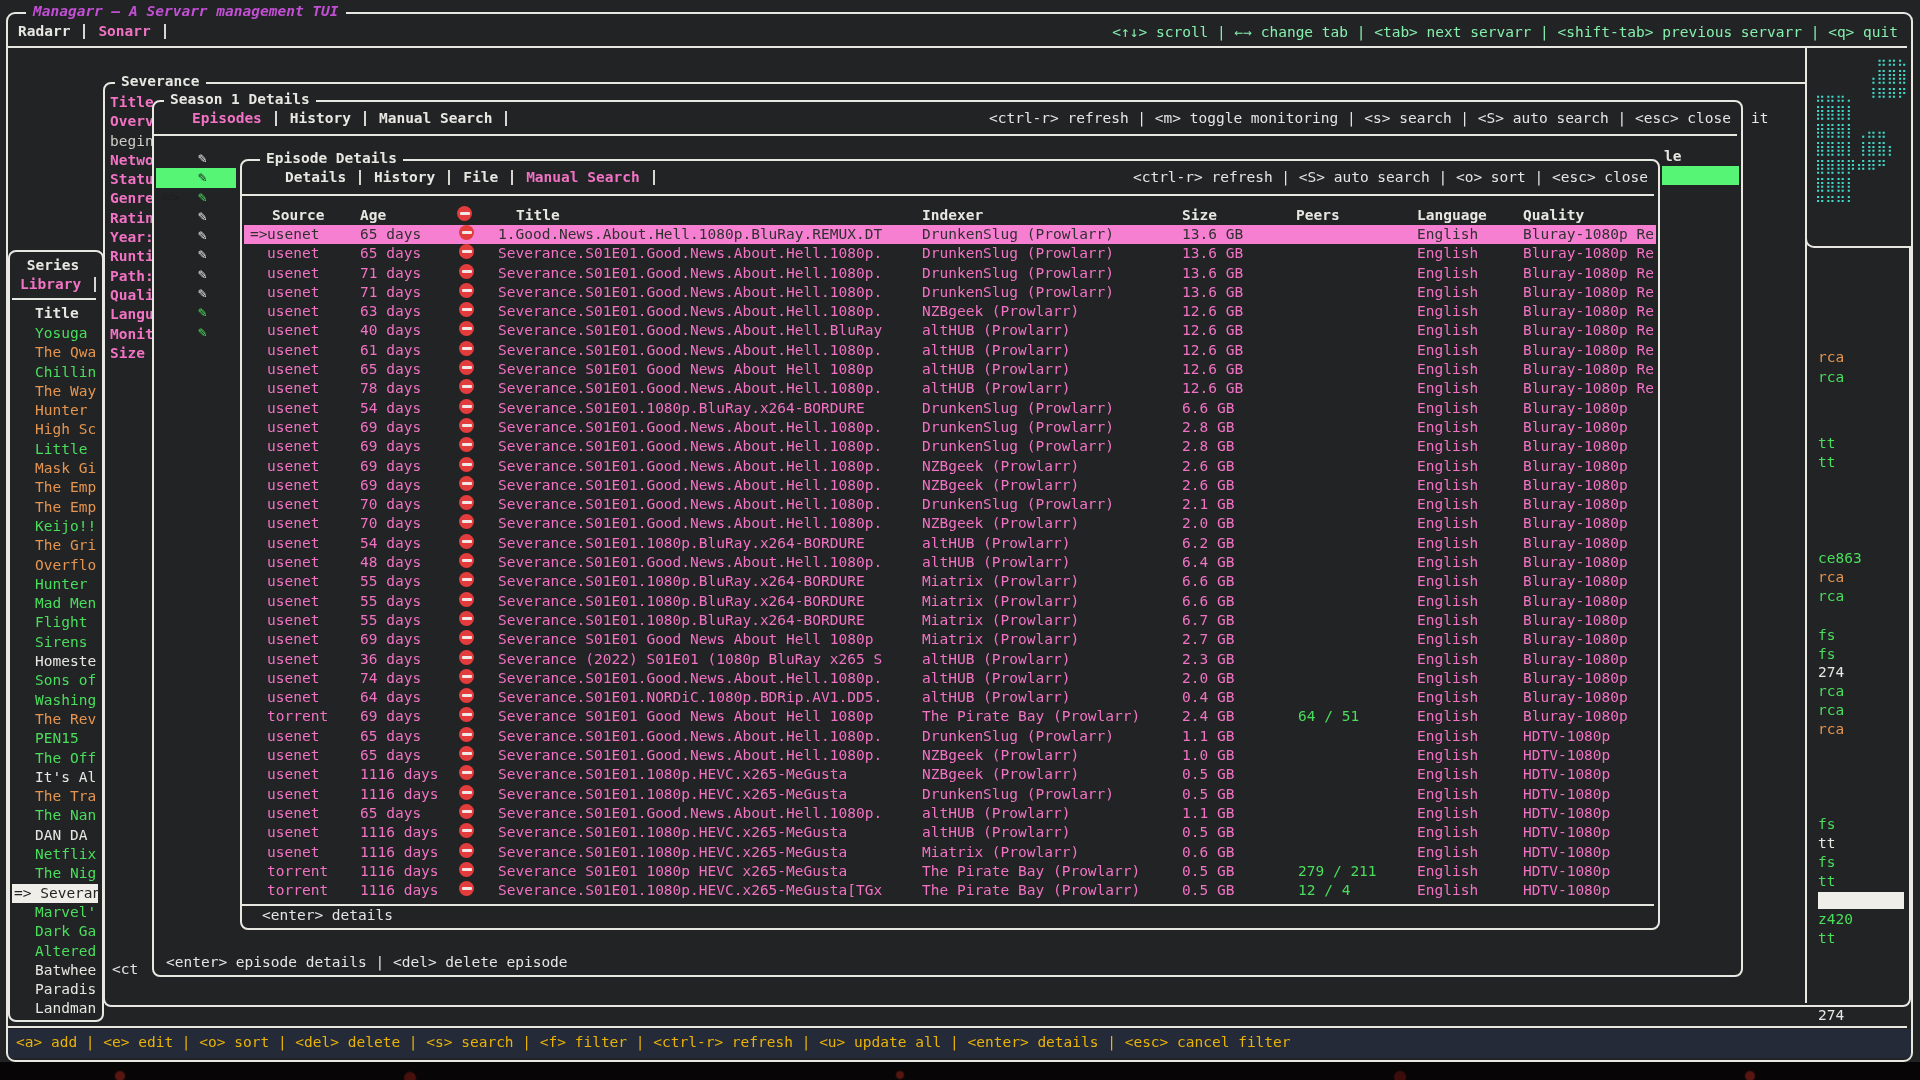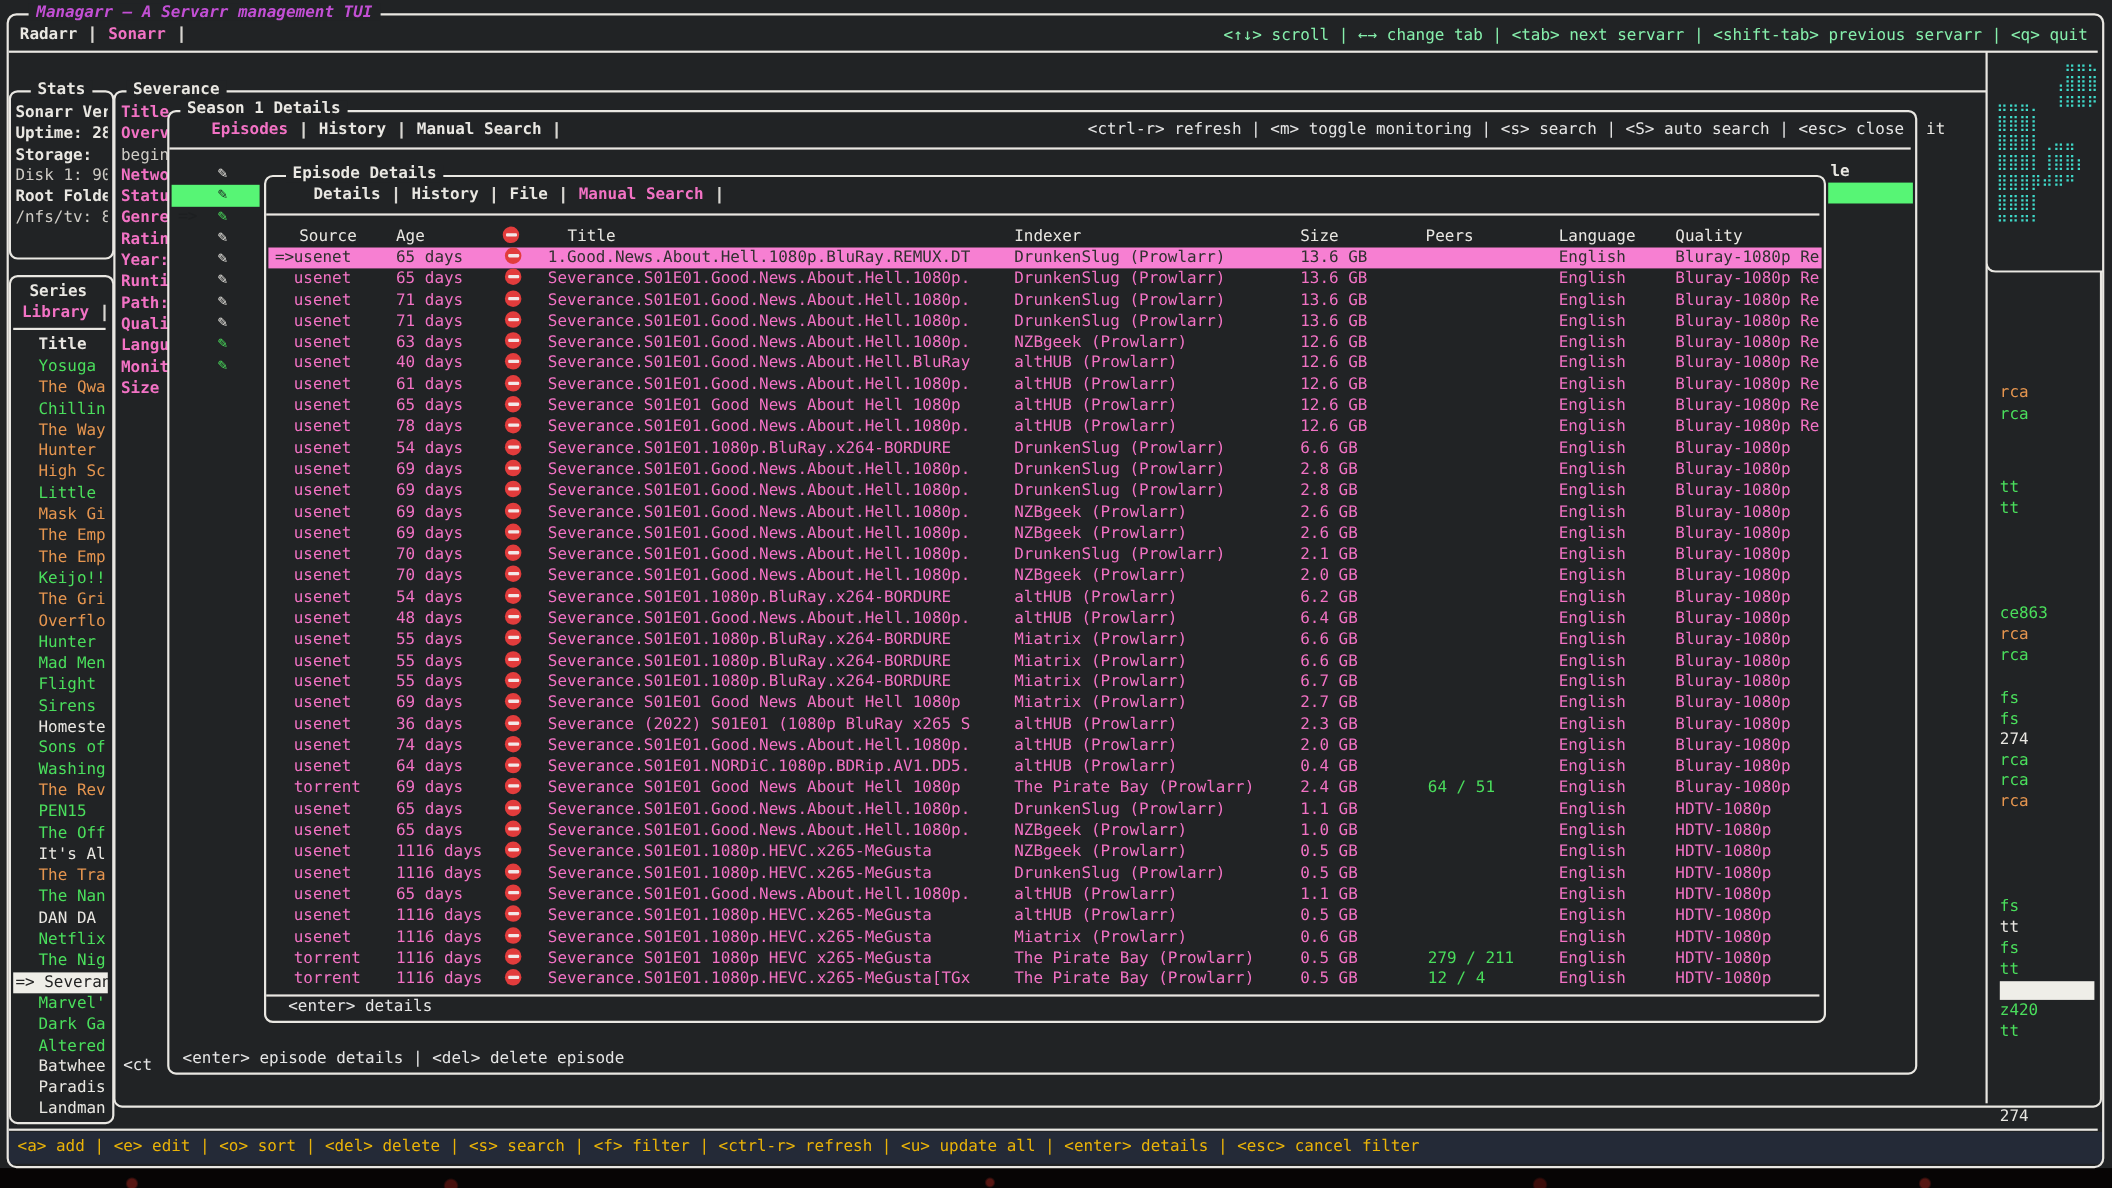--- a/index.html
+++ b/index.html
@@ -39,21 +39,21 @@
   .trow .c-prs{left:1054px;color:#4ade5c}.trow .c-lang{left:1173px}.trow .c-q{left:1279px}
   .trow.sel{background:#f77fd2}
   .trow.sel span{color:#303030}
   .noent{display:inline-block;width:15px;height:15px;border-radius:50%;background:#e23c3c;
          position:absolute;left:215px;top:2px}
   .noent::after{content:"";position:absolute;left:2.5px;top:6px;width:10px;height:3px;
                 background:#f2e7e7;border-radius:1px}
   .hnoent{position:absolute;left:213px;top:2px;width:15px;height:15px;border-radius:50%;background:#e23c3c}
   .hnoent::after{content:"";position:absolute;left:2.5px;top:6px;width:10px;height:3px;
                  background:#f2e7e7;border-radius:1px}
-  .thead{position:relative;height:19.3px;line-height:19.3px;font-weight:normal;white-space:pre}
+  .thead{position:relative;height:19.3px;line-height:19.3px;font-weight:bold;white-space:pre}
   .thead span{position:absolute;top:0}
   .frag{position:absolute;left:0;white-space:pre}
   .frag.block{background:#efeee8;width:86px;height:17px}
   .poster{position:absolute;left:1805px;top:47px;width:106px;height:199px;background:#212325;
           border-left:2px solid #e9e7e2;border-bottom:2px solid #e9e7e2;
           border-bottom-left-radius:9px;z-index:2;overflow:hidden}
   .poster pre{margin:2px 0 0 8px;line-height:18px;font-size:14px;color:#3fd9c9;
               font-family:"DejaVu Sans Mono","Liberation Mono",monospace}
   .footband{position:absolute;left:8px;top:1029px;width:1903px;height:29px;background:#242a37}
   .foottext{position:absolute;left:16px;top:1034px;color:#eab308;white-space:pre}
@@ -126,32 +126,20 @@
         <div class="frag white" style="top: 835px;">tt</div>
         <div class="frag green" style="top: 854px;">fs</div>
         <div class="frag green" style="top: 873px;">tt</div>
         <div class="frag block" style="top: 892px;"></div>
         <div class="frag green" style="top: 911px;">z420</div>
         <div class="frag green" style="top: 930px;">tt</div>
         <div class="frag white" style="top: 1007px;">274</div>
       </div>
   </div>
 
-  <div class="panel" style="left:8px;top:82px;width:92px;height:150px;z-index:3">
-    <span class="ptitle" style="left:18px">Stats</span>
-    <div style="position:absolute;left:4px;top:9px;width:84px">
-
-    <div class="r19 bold">Sonarr Ver</div>
-        <div class="r19 bold">Uptime: 28</div>
-        <div class="r19 bold">Storage:</div>
-        <div class="r19 gray">Disk 1: 90</div>
-        <div class="r19 bold">Root Folde</div>
-        <div class="r19 gray">/nfs/tv: 8</div>
-      </div>
-  </div>
 
   <div class="panel" style="left:8px;top:250px;width:92px;height:768px;z-index:3">
     <div class="r19 bold" style="position:absolute;left:0;top:4px;width:86px;text-align:center">Series</div>
     <div class="r19" style="position:absolute;left:10px;top:23px;display:flex">
       <span class="pink bold">Library</span>
       <span class="tsep"></span>
     </div>
     <div class="hline" style="left:2px;top:46px;width:84px;background:#e9e7e2"></div>
     <div class="r19 bold" style="position:absolute;left:25px;top:52px">Title</div>
     <div style="position:absolute;left:2px;top:72px;width:86px">
@@ -264,20 +252,21 @@
     <div class="r19 blue" style="position:absolute;left:12px;top:851px">&lt;enter&gt; episode details | &lt;del&gt; delete episode</div>
   </div>
 
   <div class="panel" style="left:240px;top:159px;width:1416px;height:767px;z-index:10">
     <span class="ptitle" style="left:18px">Episode Details</span>
     <div class="tabs" style="position:absolute;left:43px;top:7px">
       <div style="display:flex">
         
       <div style="display:flex"><span class="r19 white bold">Details</span><span class="tsep"></span></div><div style="display:flex"><span class="r19 white bold">History</span><span class="tsep"></span></div><div style="display:flex"><span class="r19 white bold">File</span><span class="tsep"></span></div><div style="display:flex"><span class="r19 pink bold">Manual Search</span><span class="tsep"></span></div></div>
     </div>
+    <div class="r19 blue" style="position:absolute;right:10px;top:7px">&lt;ctrl-r&gt; refresh | &lt;S&gt; auto search | &lt;o&gt; sort | &lt;esc&gt; close</div>
     <div class="hline" style="left:0;top:33px;width:1412px"></div>
 
     <div class="thead" style="position:absolute;left:2px;top:45px;width:1412px">
       <span style="left:28px">Source</span>
       <span style="left:116px">Age</span>
       <span class="hnoent"></span>
       <span style="left:272px">Title</span>
       <span style="left:678px">Indexer</span>
       <span style="left:938px">Size</span>
       <span style="left:1052px">Peers</span>

